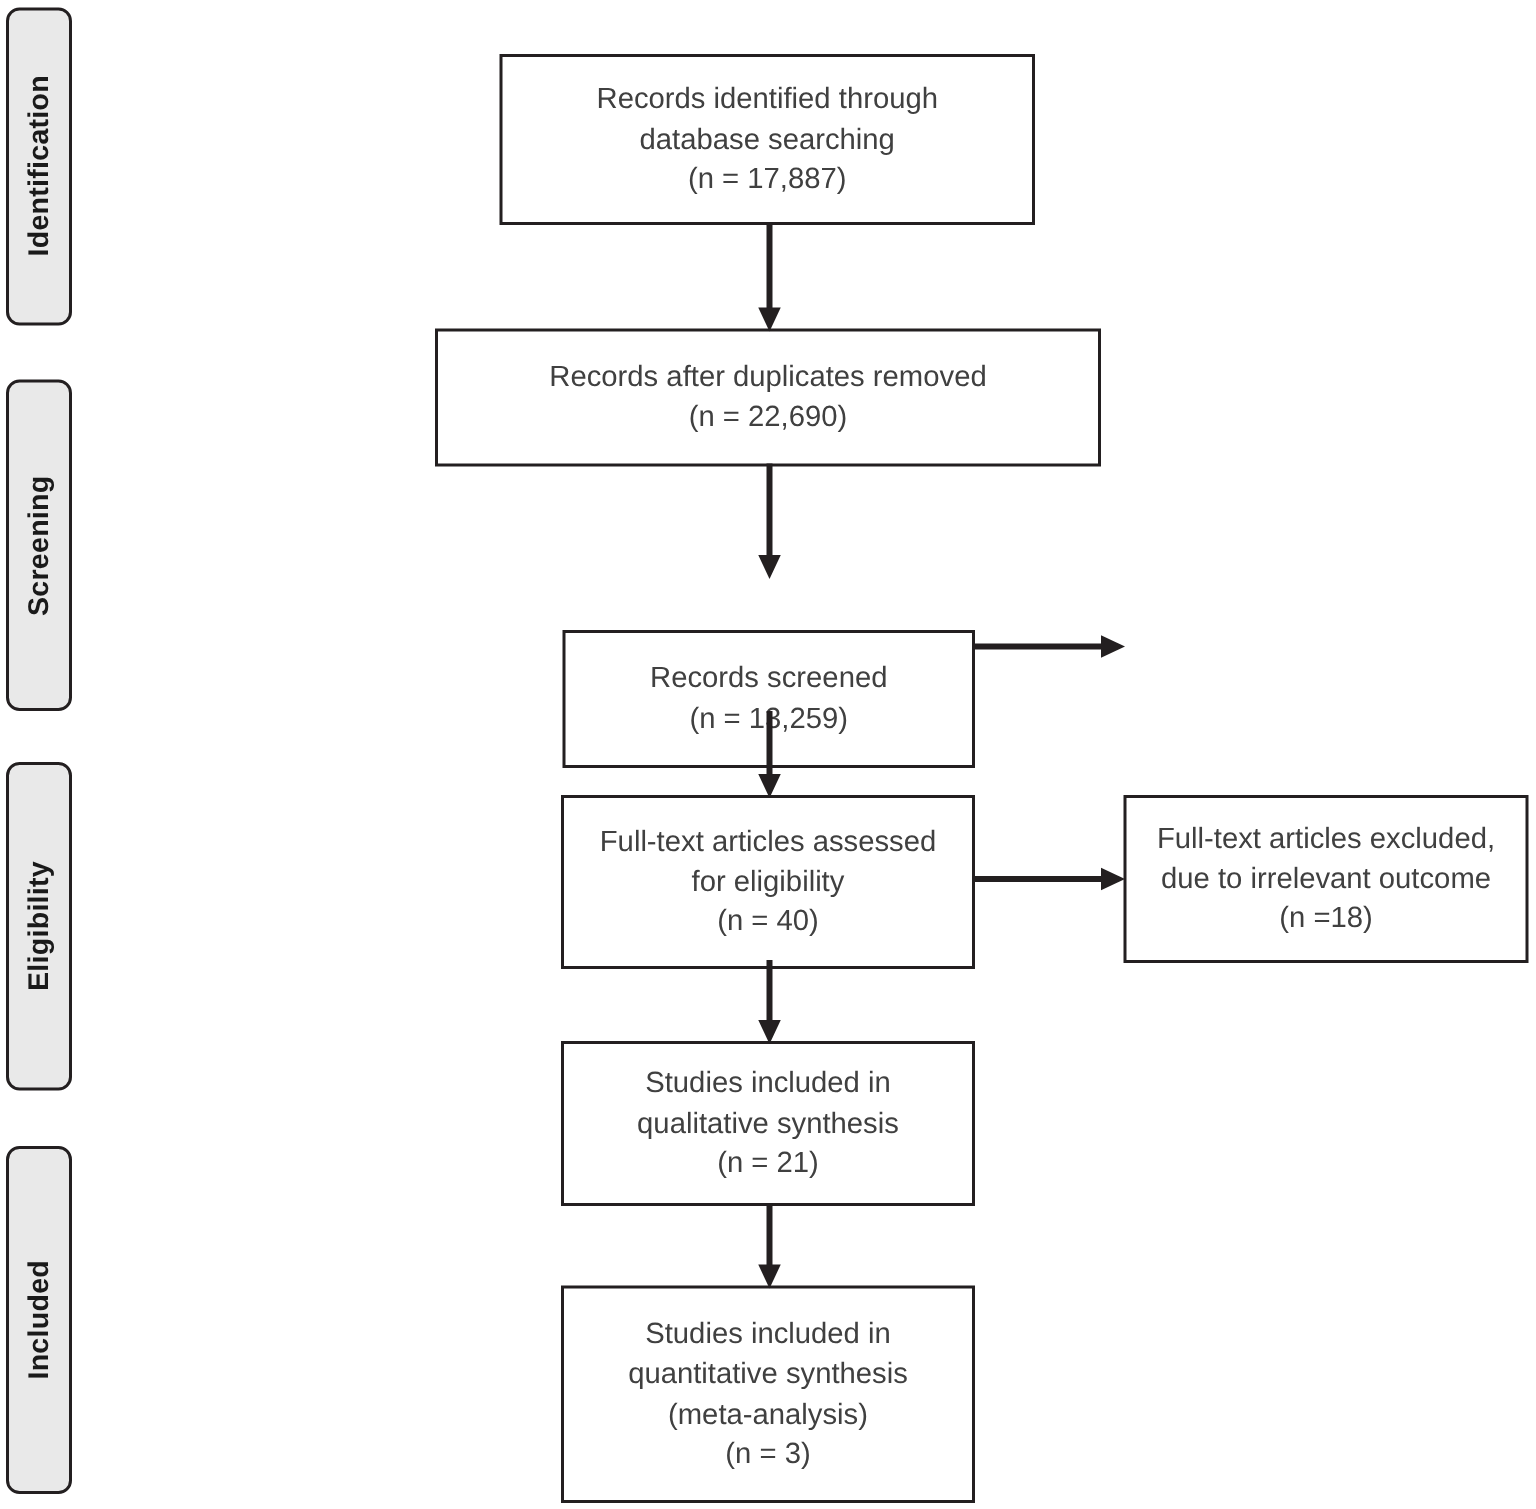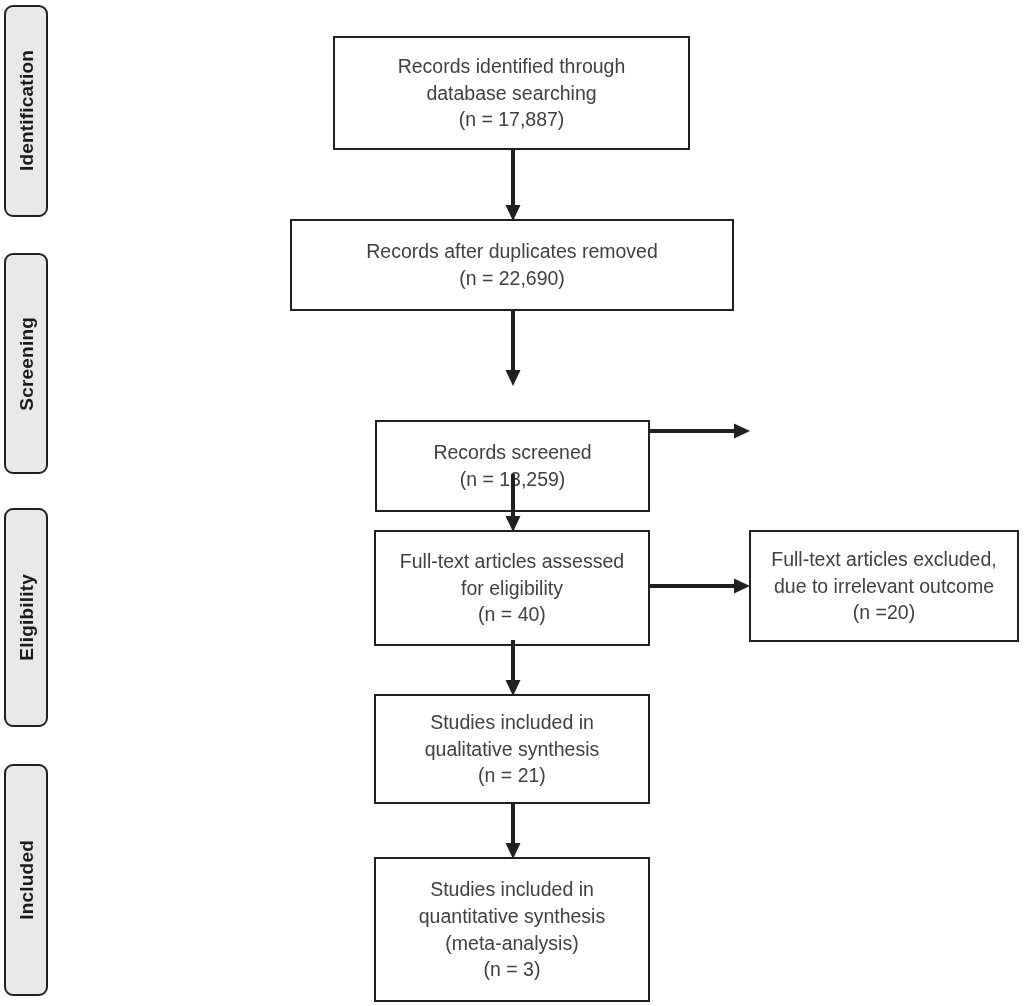--- a/index.html
+++ b/index.html
@@ -114,21 +114,21 @@
 
   <div class="flow-box" style="left:374px; top:530px; width:276px; height:116px;">
     <div class="flow-text">Full-text articles assessed
 for eligibility
 (n = 40)</div>
   </div>
 
   <div class="flow-box" style="left:749px; top:530px; width:270px; height:112px;">
     <div class="flow-text">Full-text articles excluded,
 due to irrelevant outcome
-(n =20)</div>
+(n =18)</div>
   </div>
 
   <div class="flow-box" style="left:374px; top:694px; width:276px; height:110px;">
     <div class="flow-text">Studies included in
 qualitative synthesis
 (n = 21)</div>
   </div>
 
   <div class="flow-box" style="left:374px; top:857px; width:276px; height:145px;">
     <div class="flow-text">Studies included in

